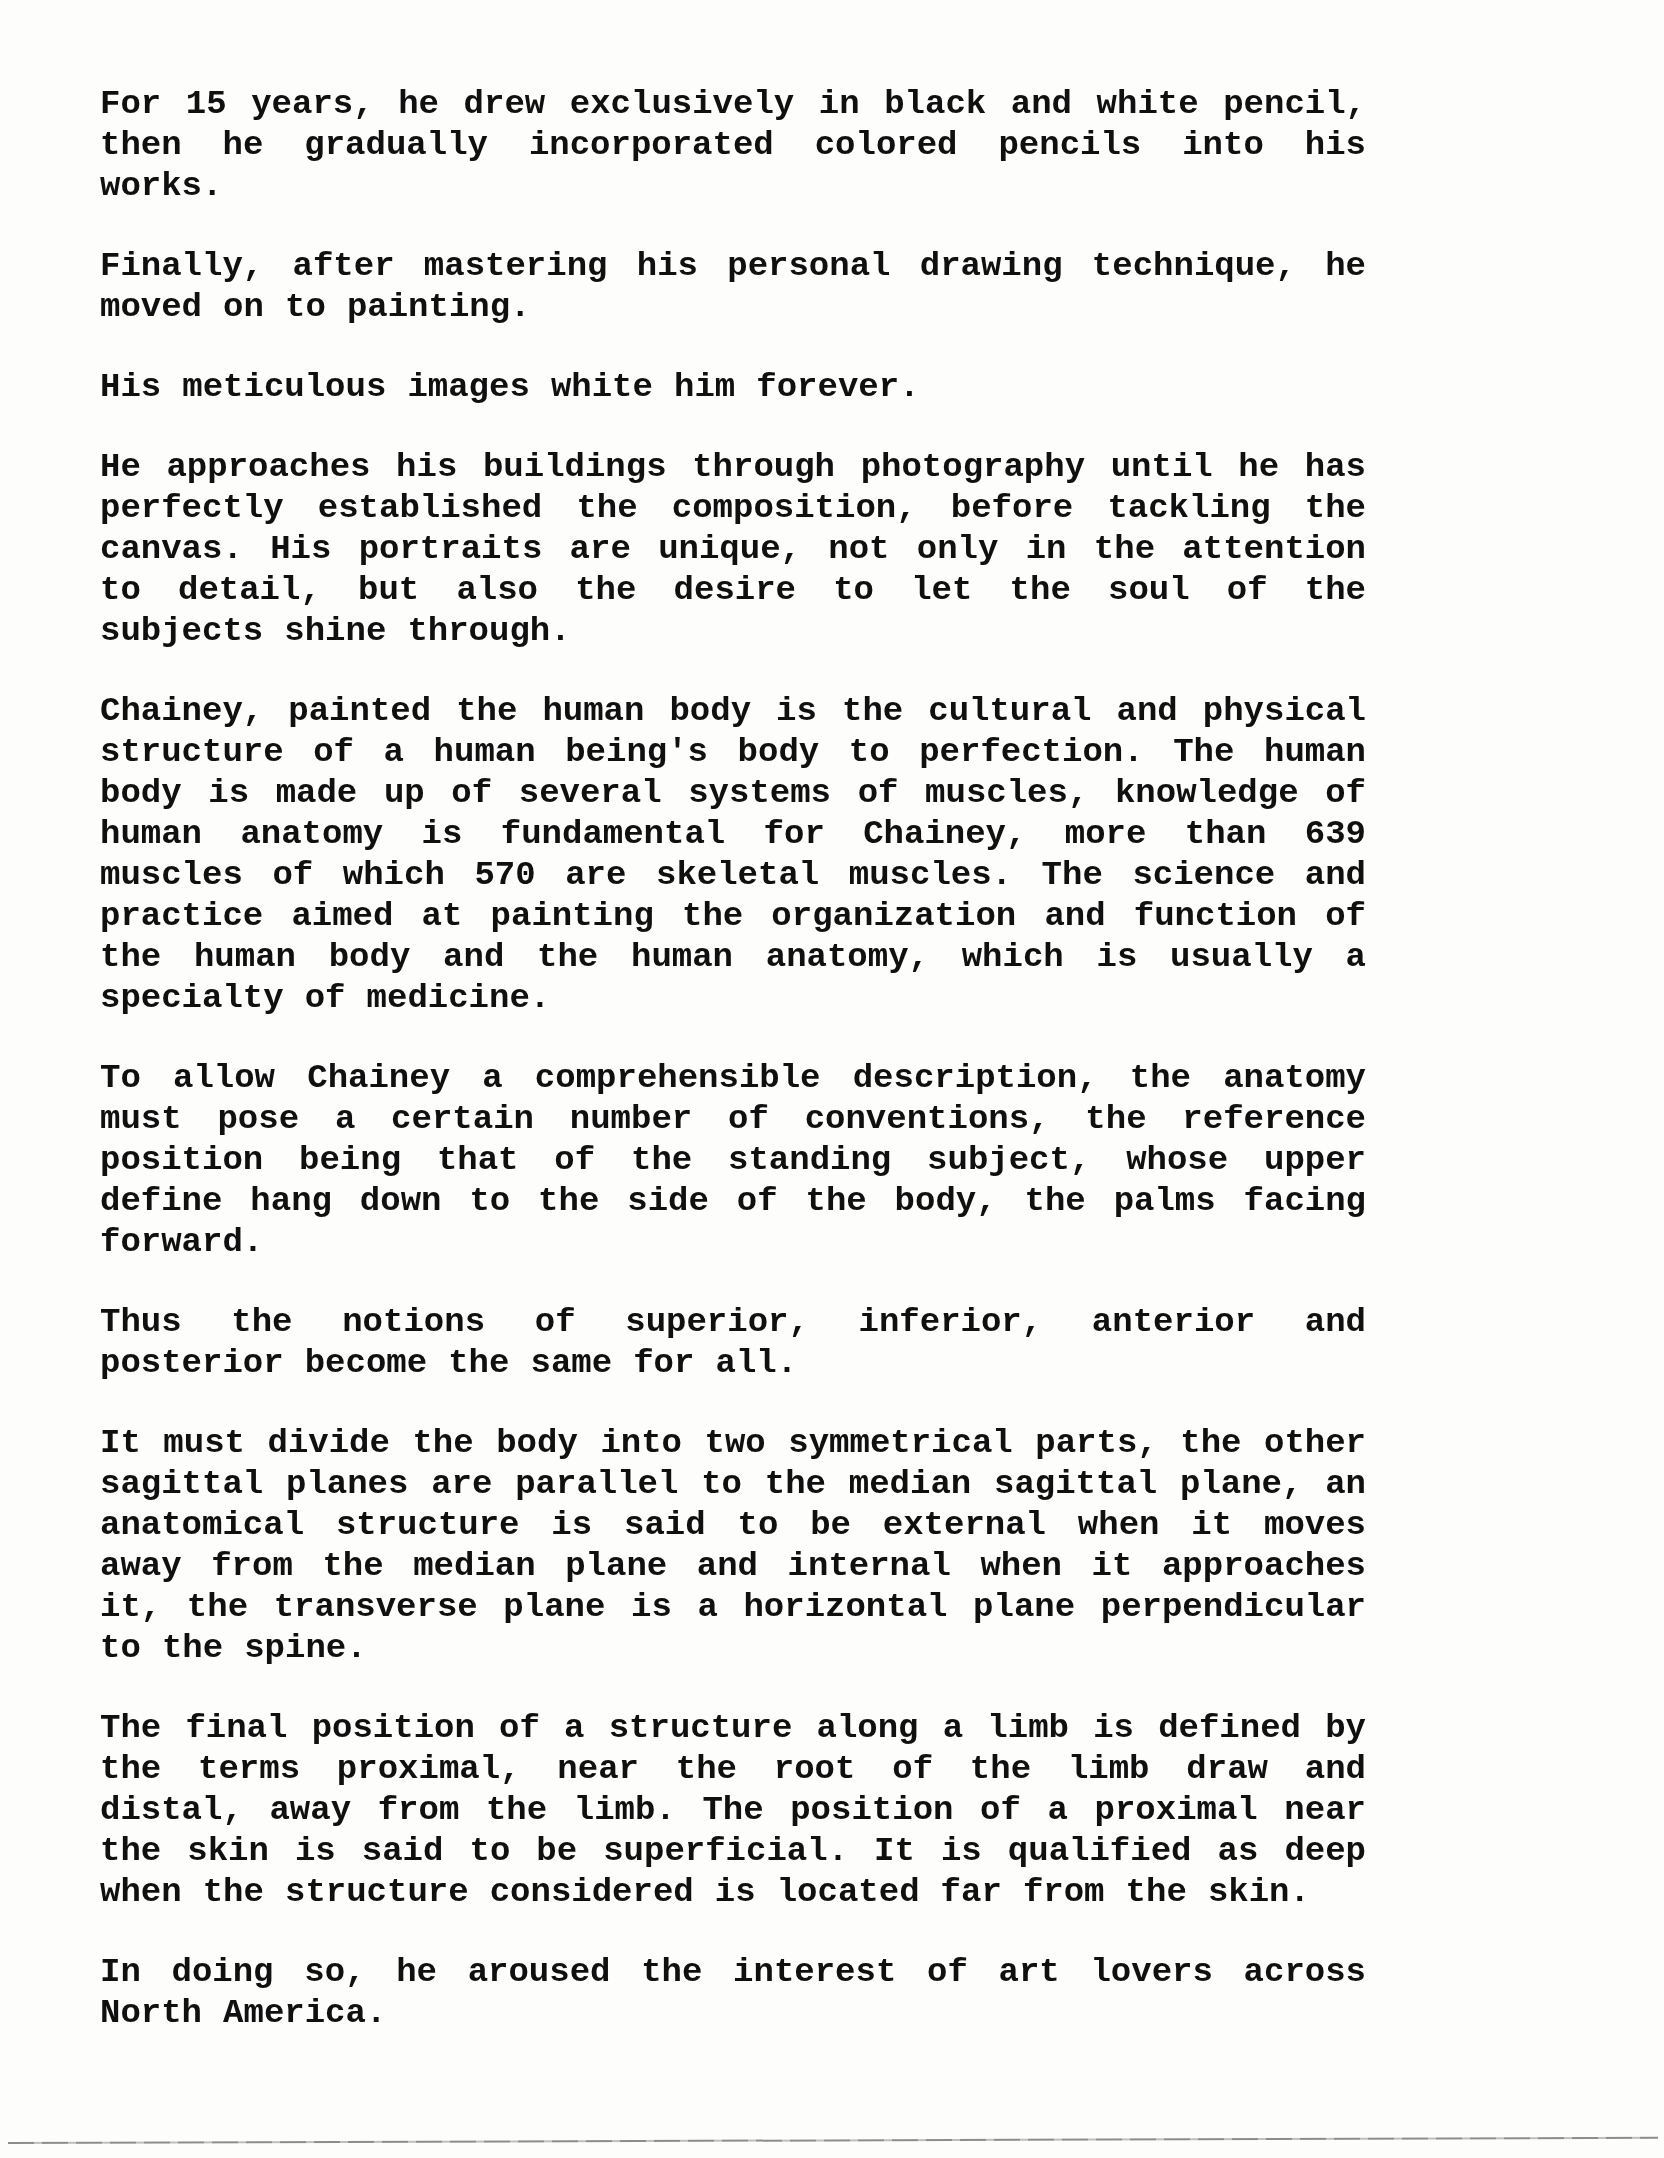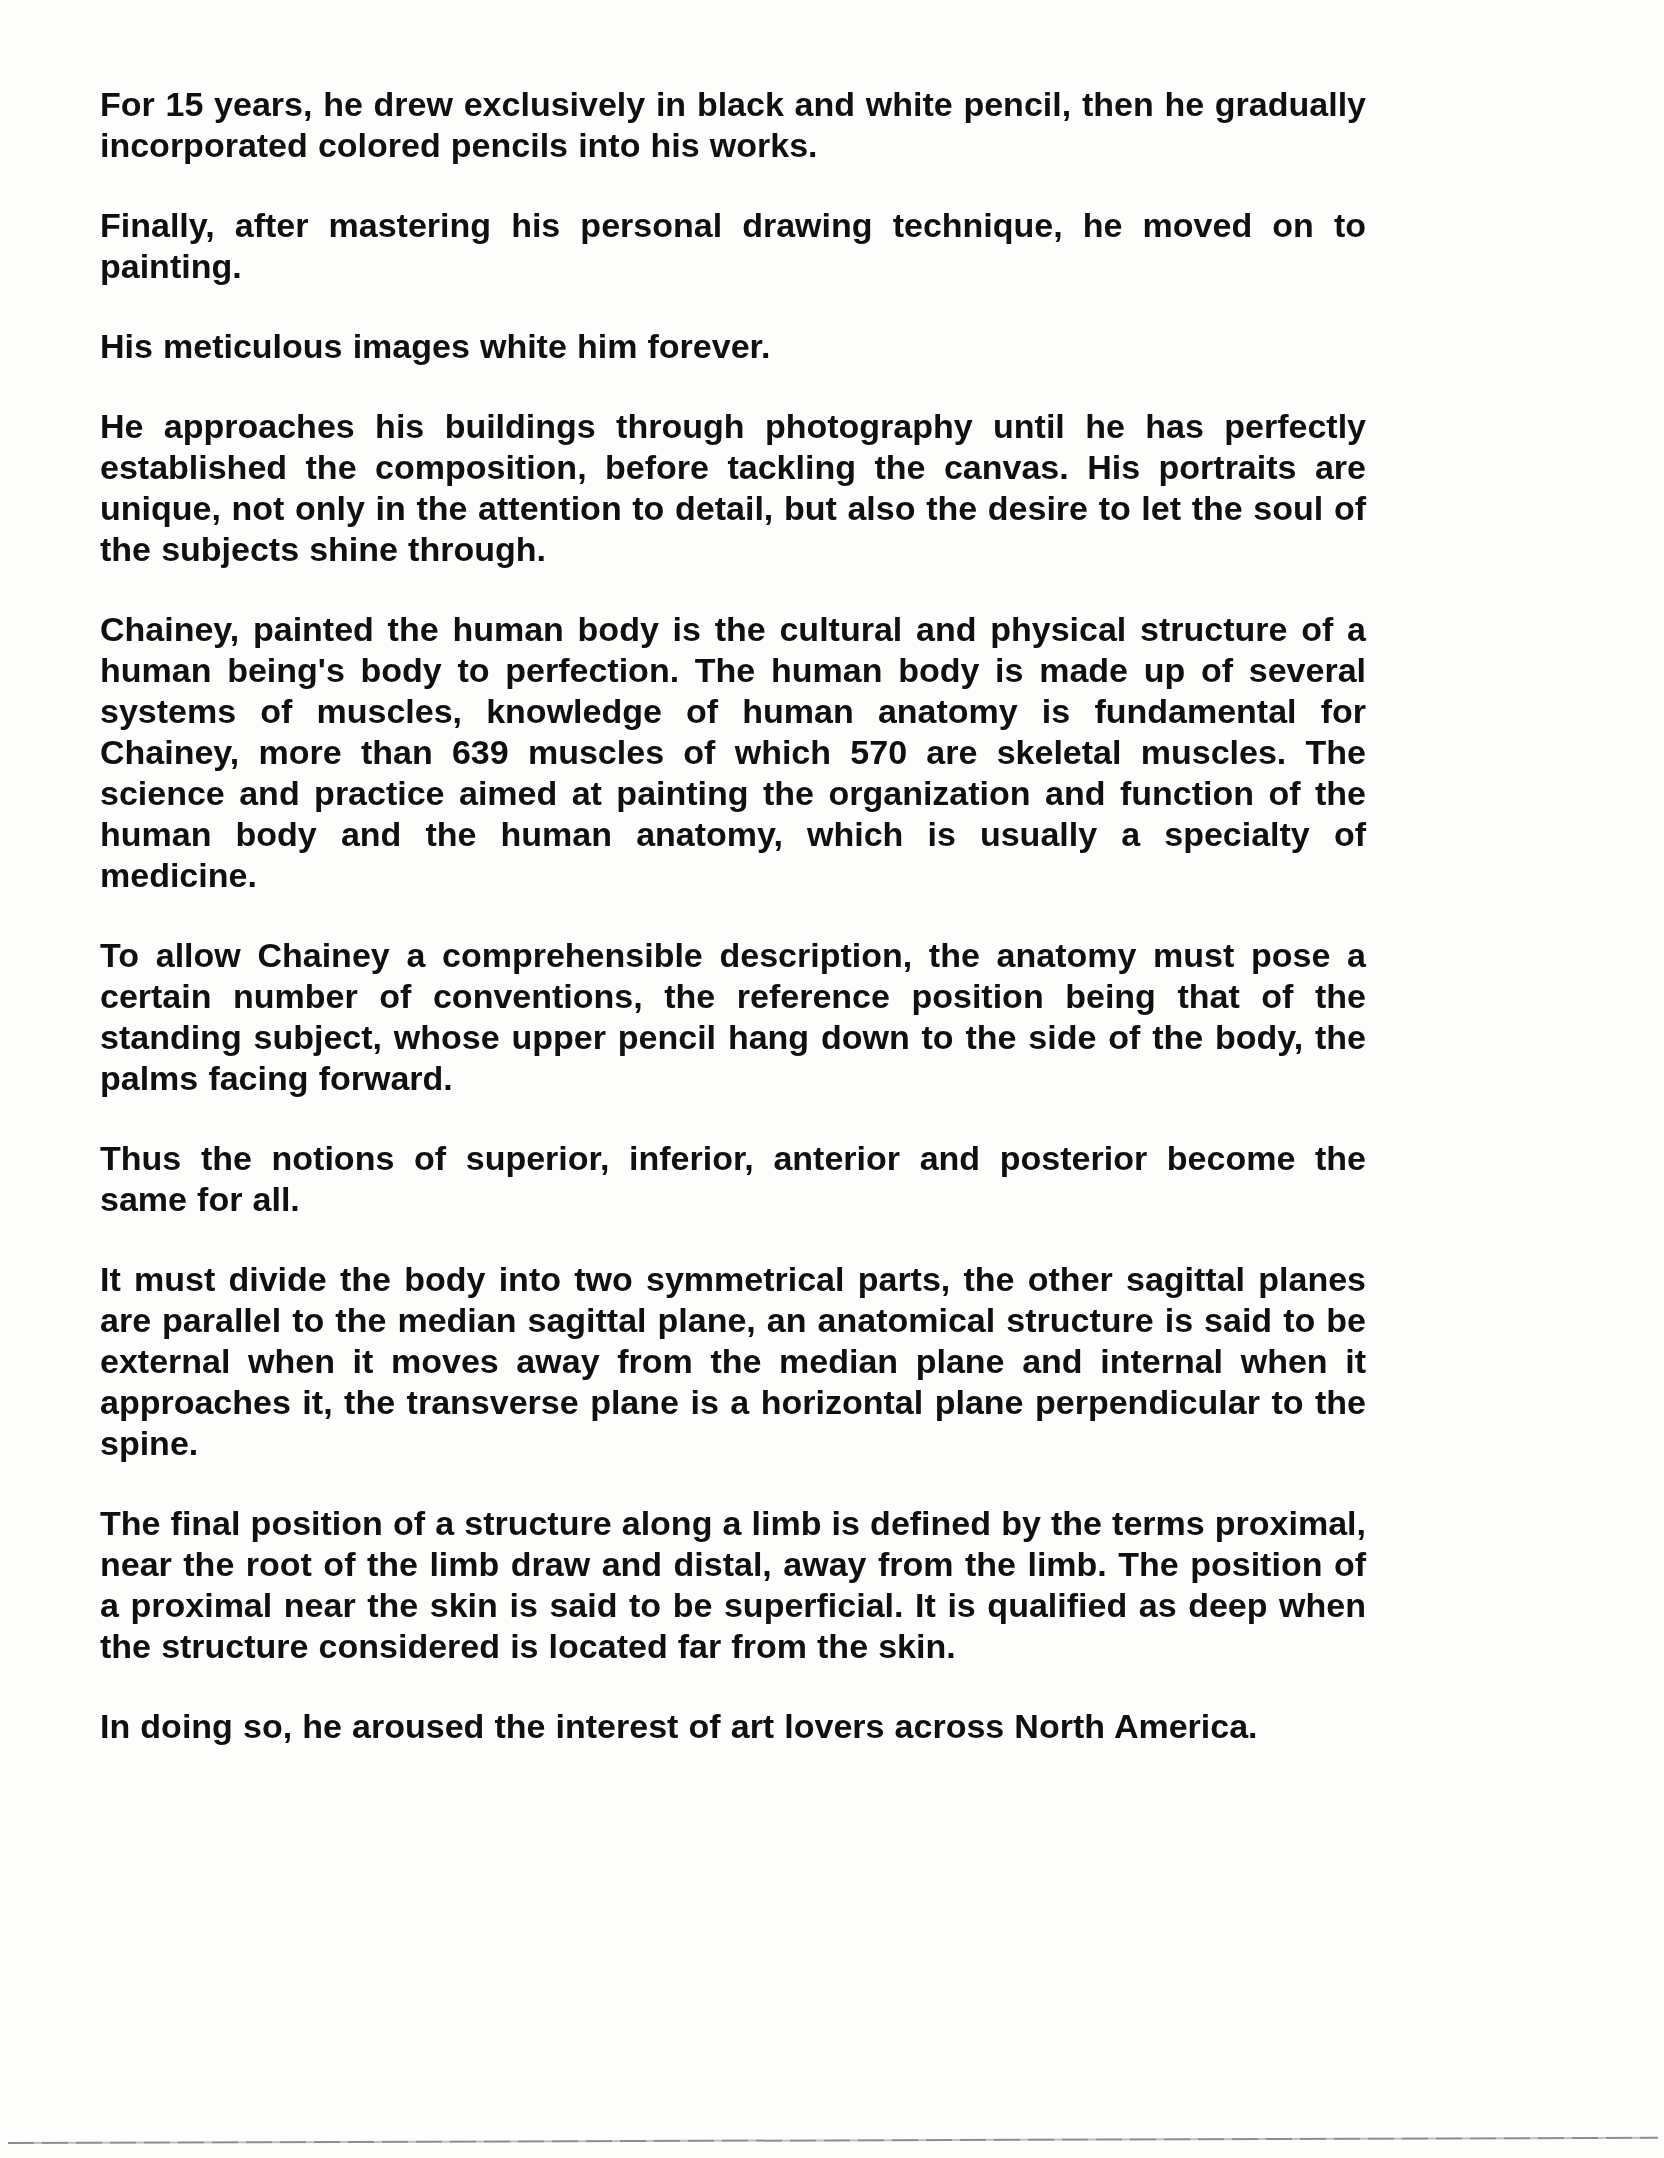--- a/index.html
+++ b/index.html
@@ -8,21 +8,21 @@
     --line:#8c8c8c;
   }
   html,body{margin:0;padding:0;}
   body{background:#ffffff;}
   .page{
     position:relative;
     width:1664px;
     height:2158px;
     background:var(--bg);
     overflow:hidden;
-    font-family:Liberation Sans, sans-serif;
+    font-family:Liberation Mono, monospace;
   }
   .content{
     position:absolute;
     left:100px;
     top:84px;
     width:1266px;
   }
   .para{
     margin:0 0 39px 0;
     font-size:34px;
@@ -53,20 +53,20 @@
 <body>
 
 <div class="page">
   <div class="content">
 
   <p class="para">For 15 years, he drew exclusively in black and white pencil, then he gradually incorporated colored pencils into his works.</p>
       <p class="para">Finally, after mastering his personal drawing technique, he moved on to painting.</p>
       <p class="para">His meticulous images white him forever.</p>
       <p class="para">He approaches his buildings through photography until he has perfectly established the composition, before tackling the canvas. His portraits are unique, not only in the attention to detail, but also the desire to let the soul of the subjects shine through.</p>
       <p class="para">Chainey, painted the human body is the cultural and physical structure of a human being's body to perfection. The human body is made up of several systems of muscles, knowledge of human anatomy is fundamental for Chainey, more than 639 muscles of which 570 are skeletal muscles. The science and practice aimed at painting the organization and function of the human body and the human anatomy, which is usually a specialty of medicine.</p>
-      <p class="para">To allow Chainey a comprehensible description, the anatomy must pose a certain number of conventions, the reference position being that of the standing subject, whose upper pencil hang down to the side of the body, the palms facing forward.</p>
+      <p class="para">To allow Chainey a comprehensible description, the anatomy must pose a certain number of conventions, the reference position being that of the standing subject, whose upper define hang down to the side of the body, the palms facing forward.</p>
       <p class="para">Thus the notions of superior, inferior, anterior and posterior become the same for all.</p>
       <p class="para">It must divide the body into two symmetrical parts, the other sagittal planes are parallel to the median sagittal plane, an anatomical structure is said to be external when it moves away from the median plane and internal when it approaches it, the transverse plane is a horizontal plane perpendicular to the spine.</p>
       <p class="para">The final position of a structure along a limb is defined by the terms proximal, near the root of the limb draw and distal, away from the limb. The position of a proximal near the skin is said to be superficial. It is qualified as deep when the structure considered is located far from the skin.</p>
       <p class="para">In doing so, he aroused the interest of art lovers across North America.</p>
     </div>
   <div class="edge-line"></div>
 </div>
 
 </body></html>

